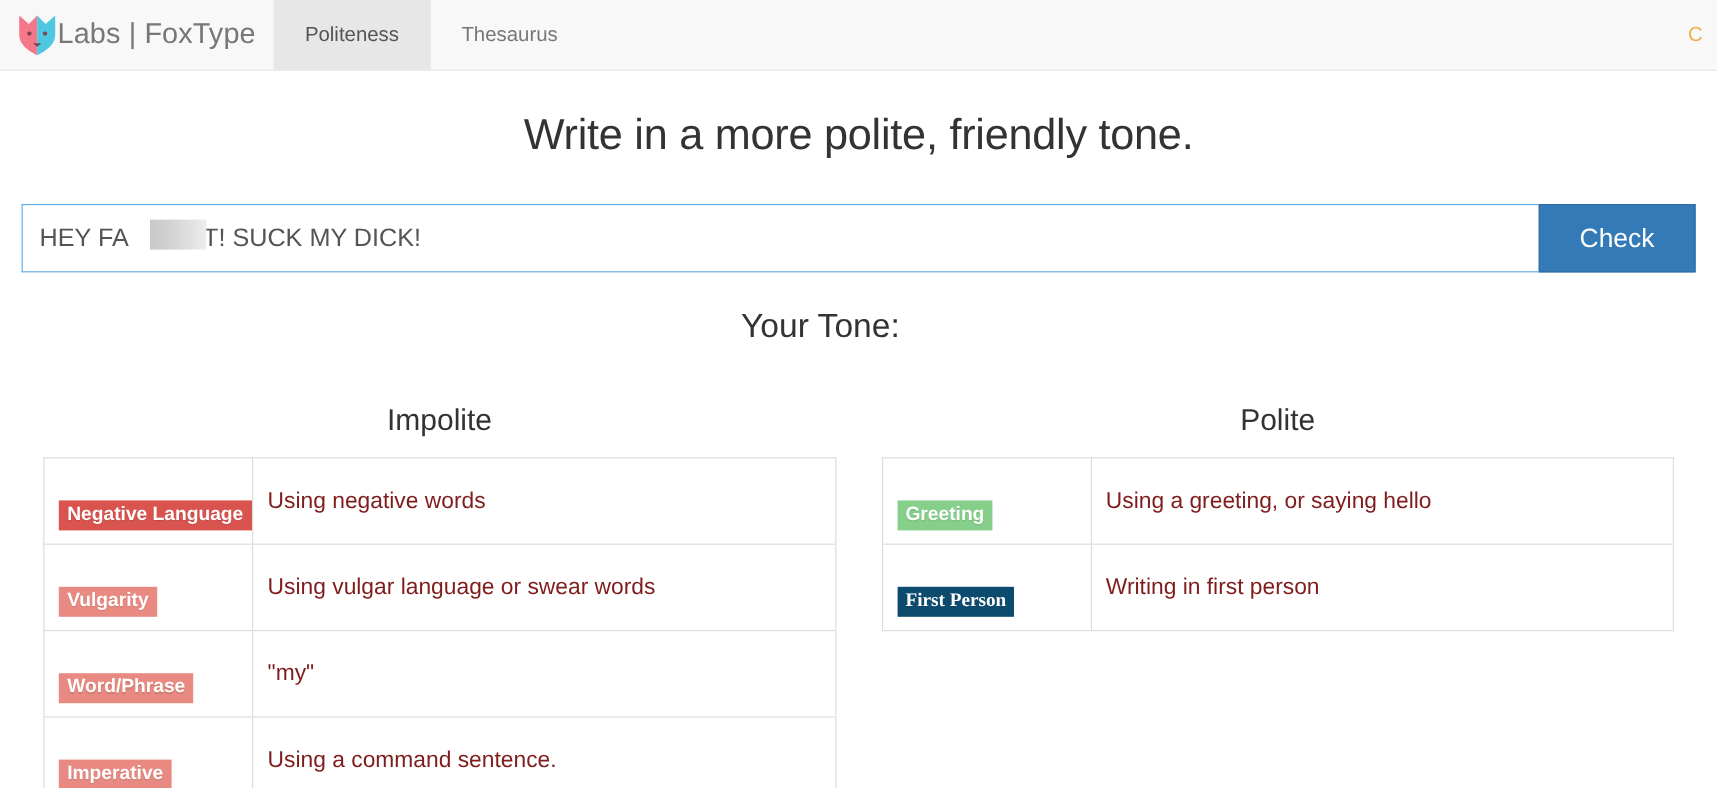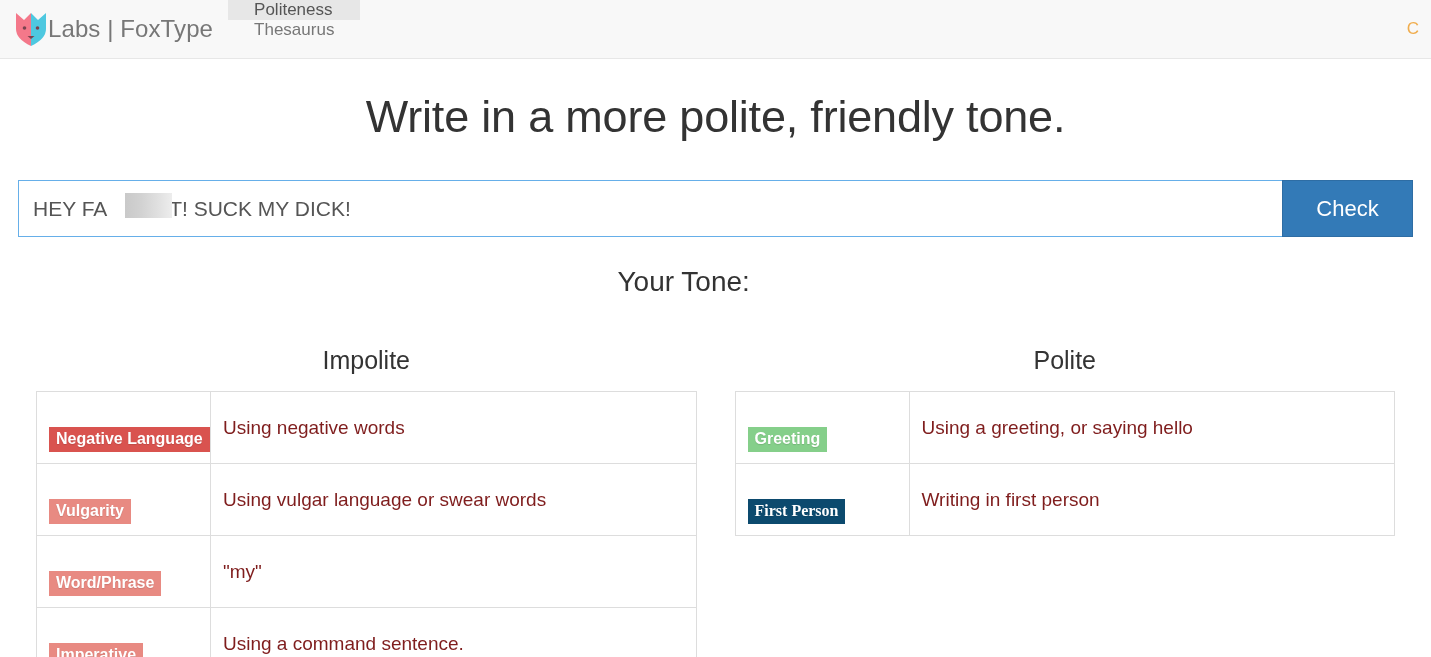--- a/index.html
+++ b/index.html
@@ -27,21 +27,21 @@
     text-decoration: none;
   }
   .fox-logo { width: 34px; height: 36px; display: block; }
   .brand-text {
     font-size: 24px;
     color: #777777;
     font-weight: normal;
     white-space: nowrap;
     letter-spacing: 0.1px;
   }
-  .nav-tabs { display: flex; align-items: stretch; flex-direction: column; }
+  .nav-tabs { display: flex; align-items: stretch; }
   .nav-tab {
     display: flex;
     align-items: center;
     padding: 0 26px;
     font-size: 17px;
     color: #777777;
     text-decoration: none;
     white-space: nowrap;
   }
   .nav-tab.active { background: #e7e7e7; color: #555555; }
@@ -56,21 +56,21 @@
   .nav-right .nav-tab { color: #f0ad4e; padding: 0 26px; }
 
   
   .container {
     width: 1431px;
     padding: 0 18px;
     position: relative;
   }
   .page-title {
     text-align: center;
-    font-size: 45px;
+    font-size: 36px;
     font-weight: normal;
     color: #333333;
     margin: 0;
     padding-top: 32px;
     letter-spacing: -0.2px;
   }
 
   
   .input-group {
     display: flex;

